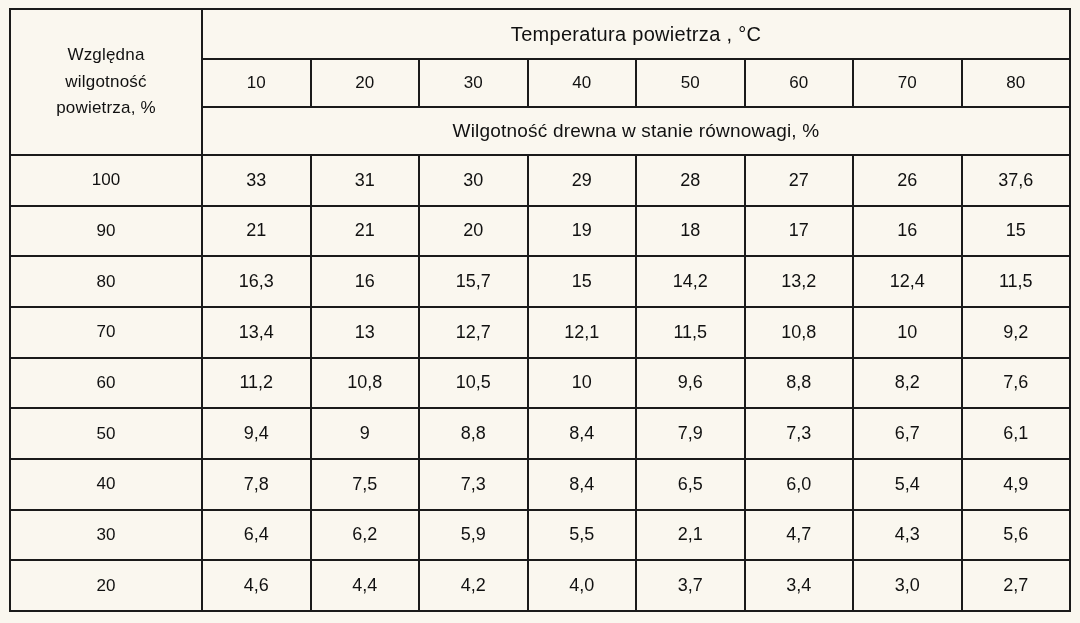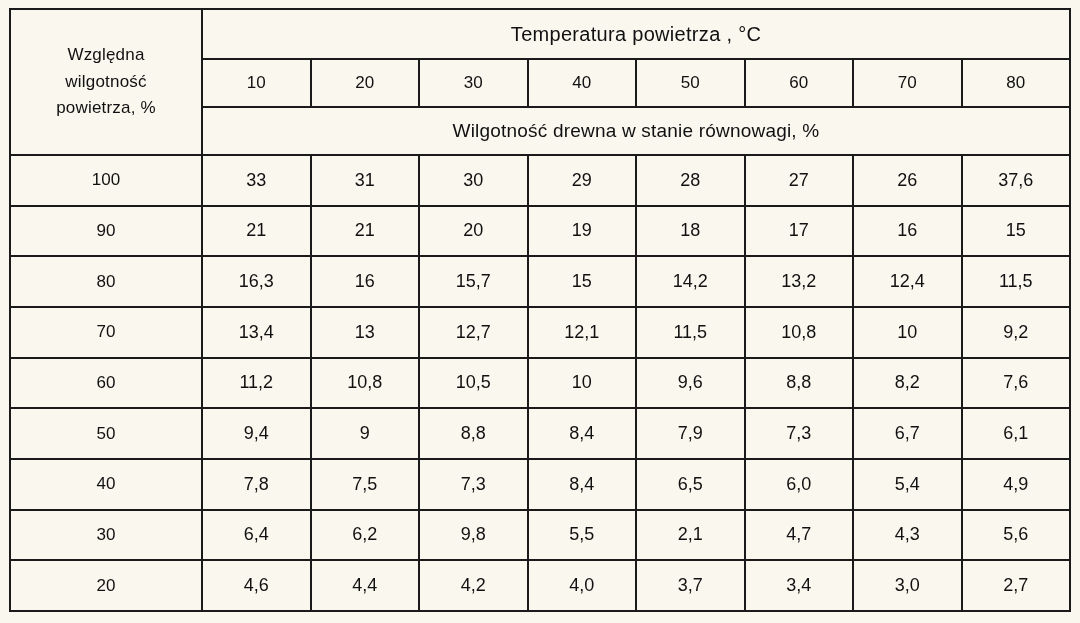--- a/index.html
+++ b/index.html
@@ -177,21 +177,21 @@
         <td class="datacell">8,4</td>
         <td class="datacell">6,5</td>
         <td class="datacell">6,0</td>
         <td class="datacell">5,4</td>
         <td class="datacell">4,9</td>
       </tr>
       <tr>
         <td class="rowlabel">30</td>
         <td class="datacell">6,4</td>
         <td class="datacell">6,2</td>
-        <td class="datacell">9,8</td>
+        <td class="datacell">5,9</td>
         <td class="datacell">5,5</td>
         <td class="datacell">2,1</td>
         <td class="datacell">4,7</td>
         <td class="datacell">4,3</td>
         <td class="datacell">5,6</td>
       </tr>
       <tr>
         <td class="rowlabel">20</td>
         <td class="datacell">4,6</td>
         <td class="datacell">4,4</td>

